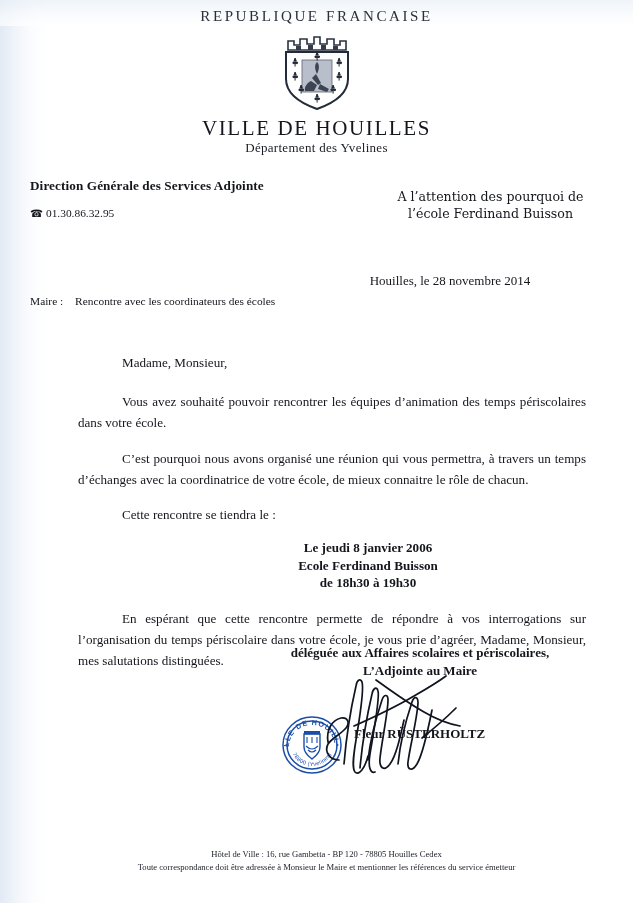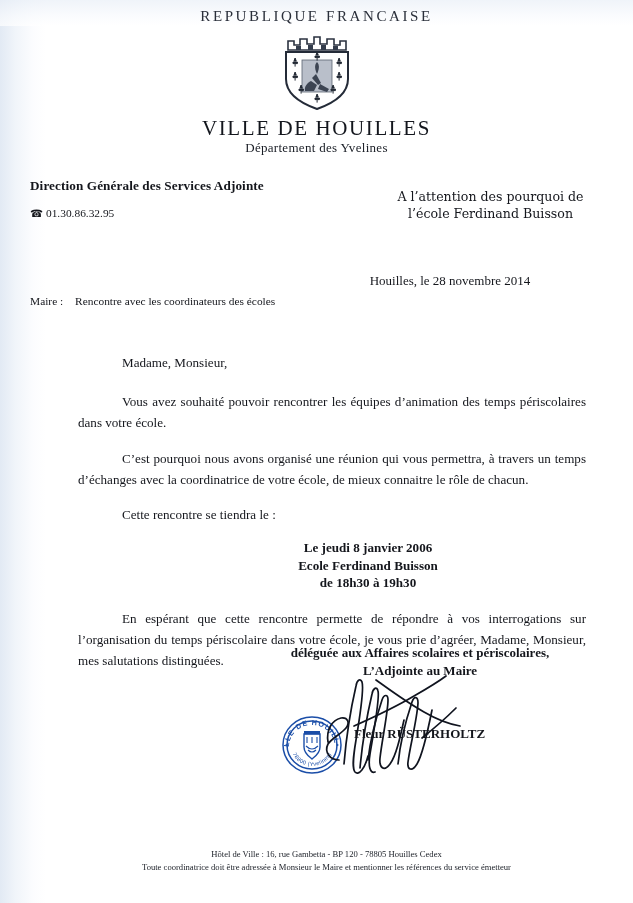--- a/index.html
+++ b/index.html
@@ -335,16 +335,16 @@
           <path d="M112 70 C122 62 134 52 146 40"></path>
         </g>
       </svg>
 
       <span class="signer-name">Fleur RÜSTERHOLTZ</span>
     </div>
   </div>
 
   <div id="footer">
     <div>Hôtel de Ville : 16, rue Gambetta - BP 120 - 78805 Houilles Cedex</div>
-    <div>Toute coordinatrice doit être adressée à Monsieur le Maire et mentionner les références du service émetteur</div>
+    <div>Toute correspondance doit être adressée à Monsieur le Maire et mentionner les références du service émetteur</div>
   </div>
 
 </div>
 
 </body></html>

